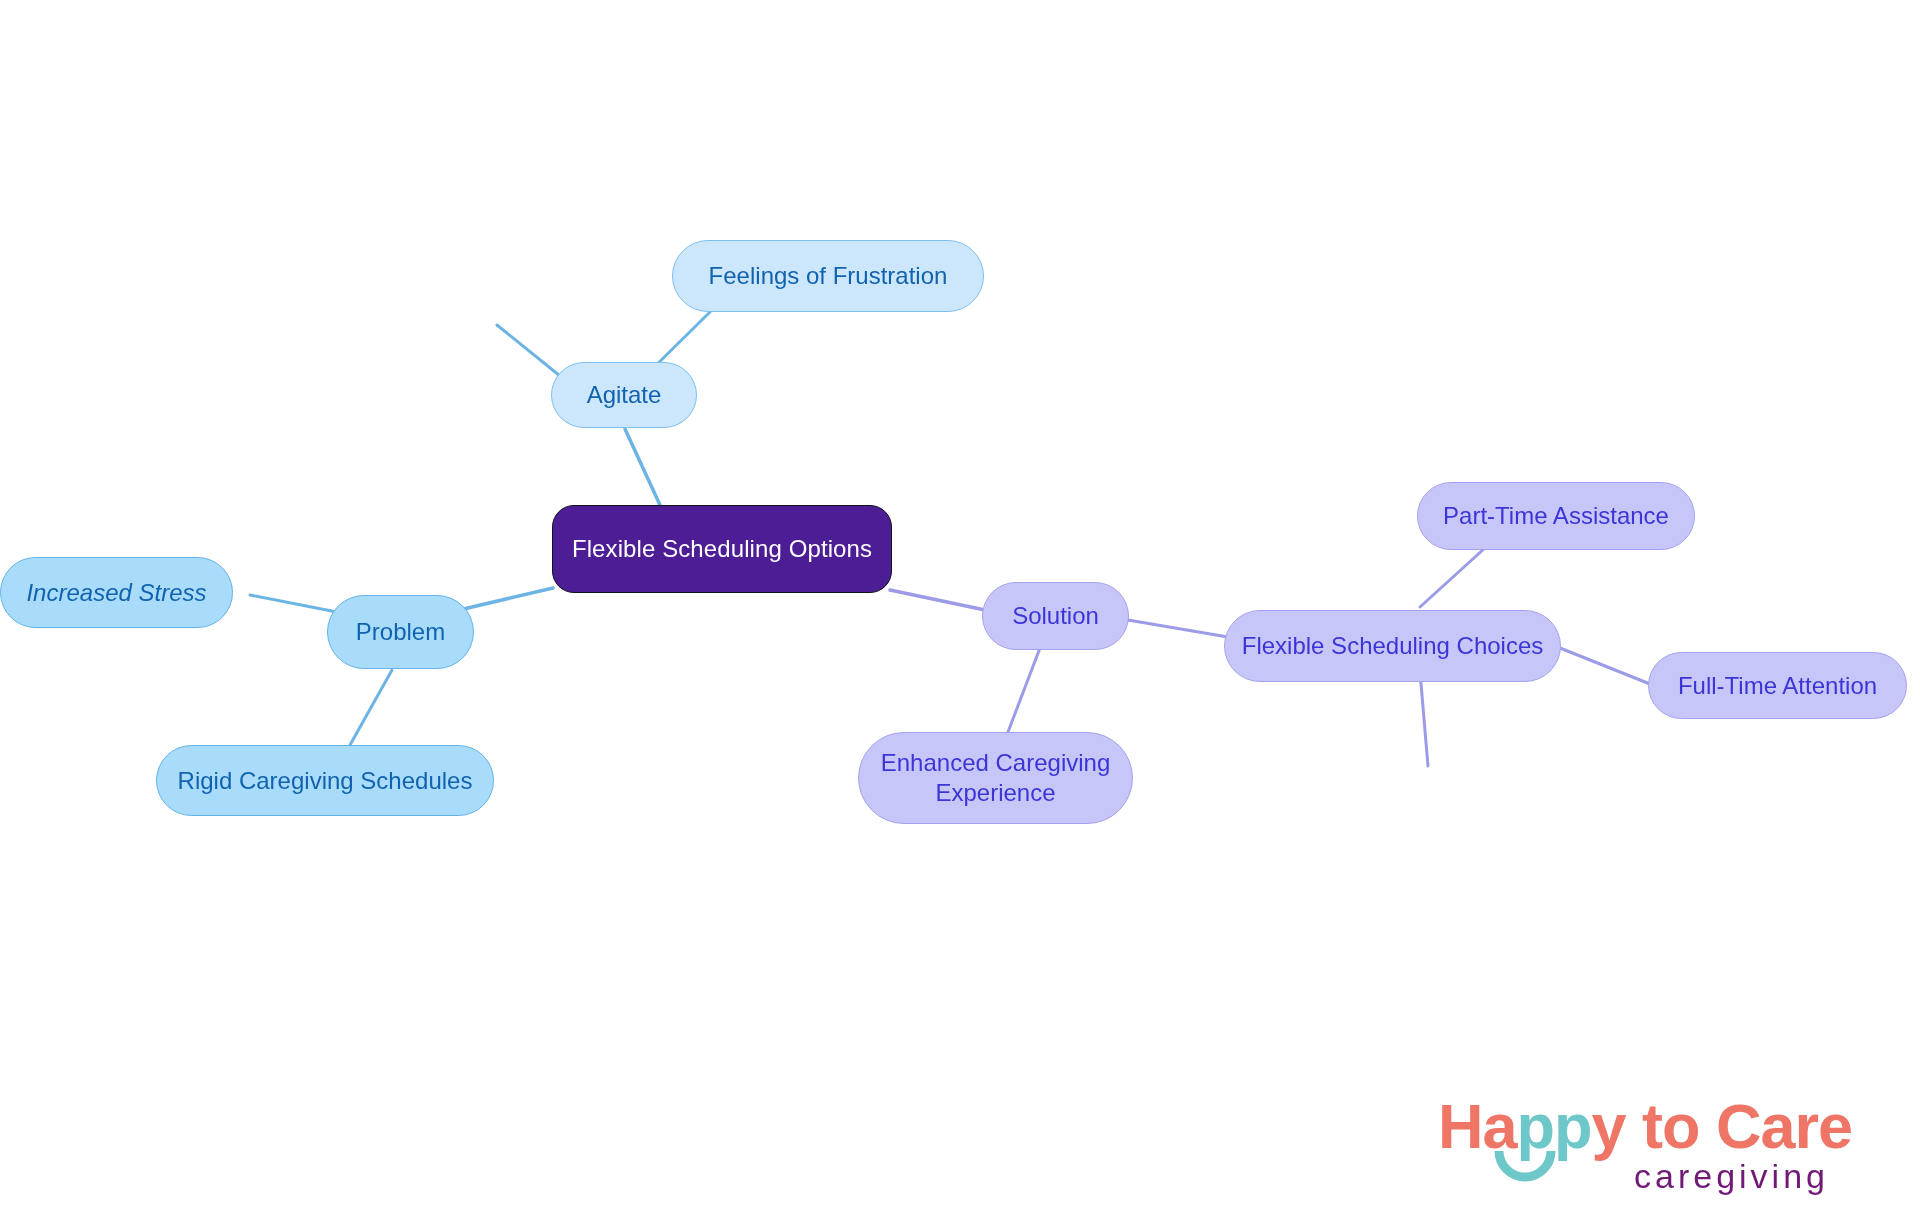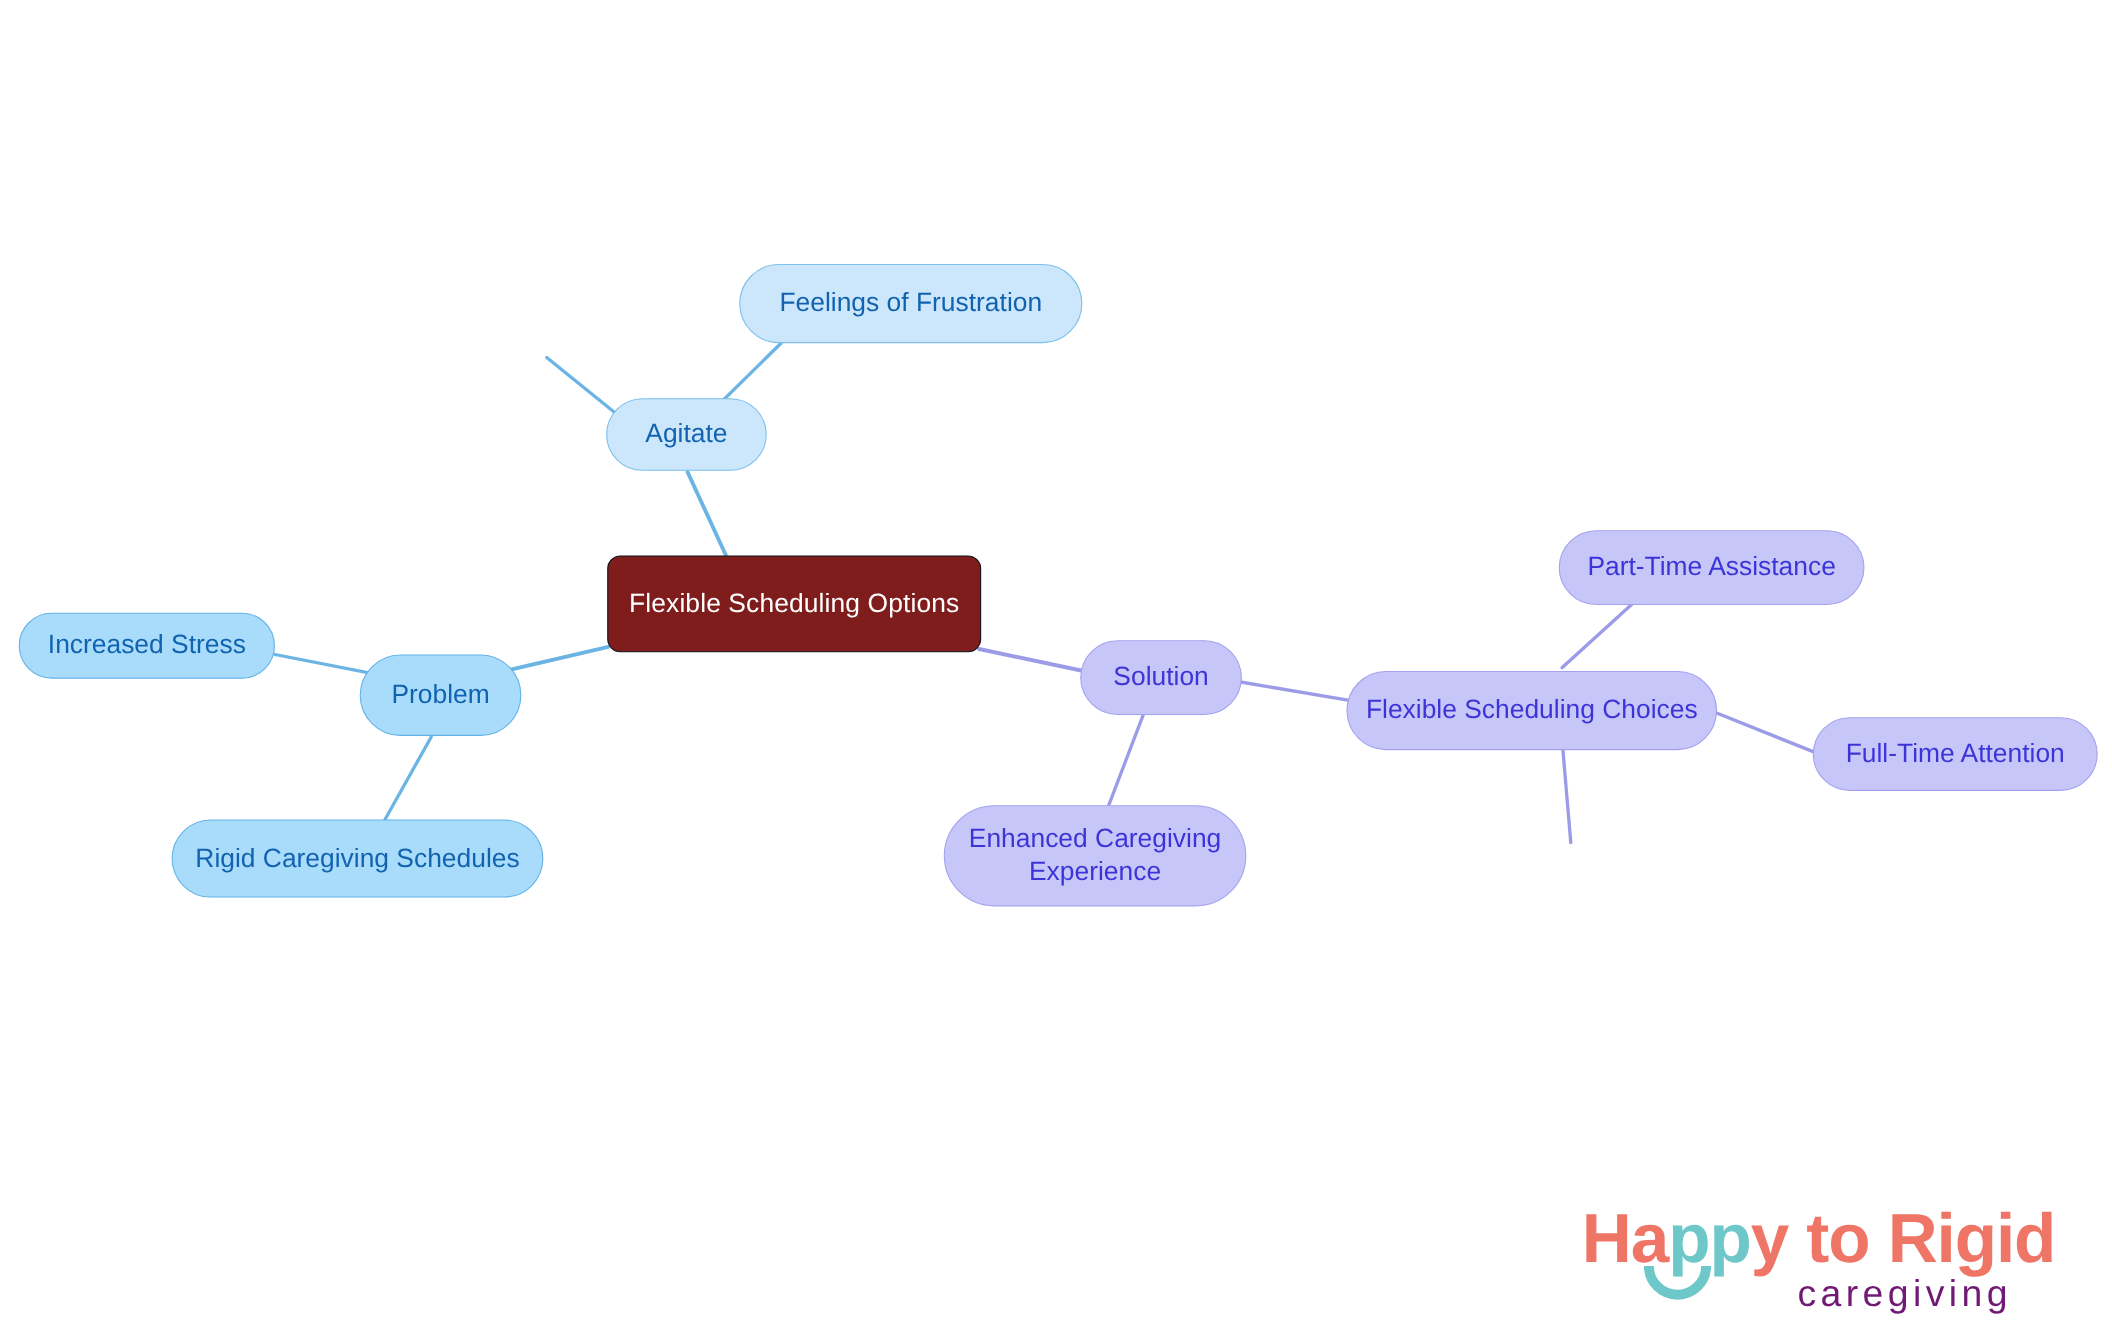--- a/index.html
+++ b/index.html
@@ -40,24 +40,24 @@
     align-items: center;
     justify-content: center;
     text-align: center;
     border-radius: 999px;
     line-height: 1.24;
     white-space: pre-line;
     padding: 0 14px;
   }
 
   .node-root {
-    background: #7f1d1d;
+    background: #4c1d95;
     border: 1px solid #0e141b;
     color: #ffffff;
-    border-radius: 12px;
+    border-radius: 22px;
     font-size: 24px;
     letter-spacing: 0.1px;
   }
 
   .node-blue-mid {
     background: #a9dcfb;
     border: 1.6px solid #63b3e8;
     color: #1163b0;
     font-size: 24px;
   }
@@ -155,21 +155,21 @@
 
 
   <div class="node node-blue-light" style="left:672px; top:240px; width:312px; height:72px;">
     <span>Feelings of Frustration</span>
   </div>
 
   <div class="node node-blue-mid" style="left:327px; top:595px; width:147px; height:74px;">
     <span>Problem</span>
   </div>
 
-  <div class="node node-blue-mid" style="left:17px; top:557px; width:233px; height:60px;">
+  <div class="node node-blue-mid" style="left:0; top:557px; width:233px; height:71px;font-style:italic;">
     <span>Increased Stress</span>
   </div>
 
   <div class="node node-blue-mid" style="left:156px; top:745px; width:338px; height:71px;">
     <span>Rigid Caregiving Schedules</span>
   </div>
 
   <div class="node node-purple" style="left:982px; top:582px; width:147px; height:68px;">
     <span>Solution</span>
   </div>
@@ -186,20 +186,20 @@
   <div class="node node-purple" style="left:1417px; top:482px; width:278px; height:68px;">
     <span>Part-Time Assistance</span>
   </div>
 
   <div class="node node-purple" style="left:1648px; top:652px; width:259px; height:67px;text-align:center;">
     <span>Full-Time Attention</span>
   </div>
 
 
   <div class="logo">
-    <div class="logo-main"><span>H</span><span>a</span><span class="logo-teal">pp</span><span>y</span><span> to Rigid</span></div>
+    <div class="logo-main"><span>H</span><span>a</span><span class="logo-teal">pp</span><span>y</span><span> to Care</span></div>
     <svg class="logo-smile" viewBox="0 0 62 34" xmlns="http://www.w3.org/2000/svg">
       <path d="M 5 2 A 26 26 0 0 0 57 2" stroke="#6ec7c8" stroke-width="9" fill="none" stroke-linecap="butt"></path>
     </svg>
     <div class="logo-sub">caregiving</div>
   </div>
 
 </div>
 
 </body></html>

